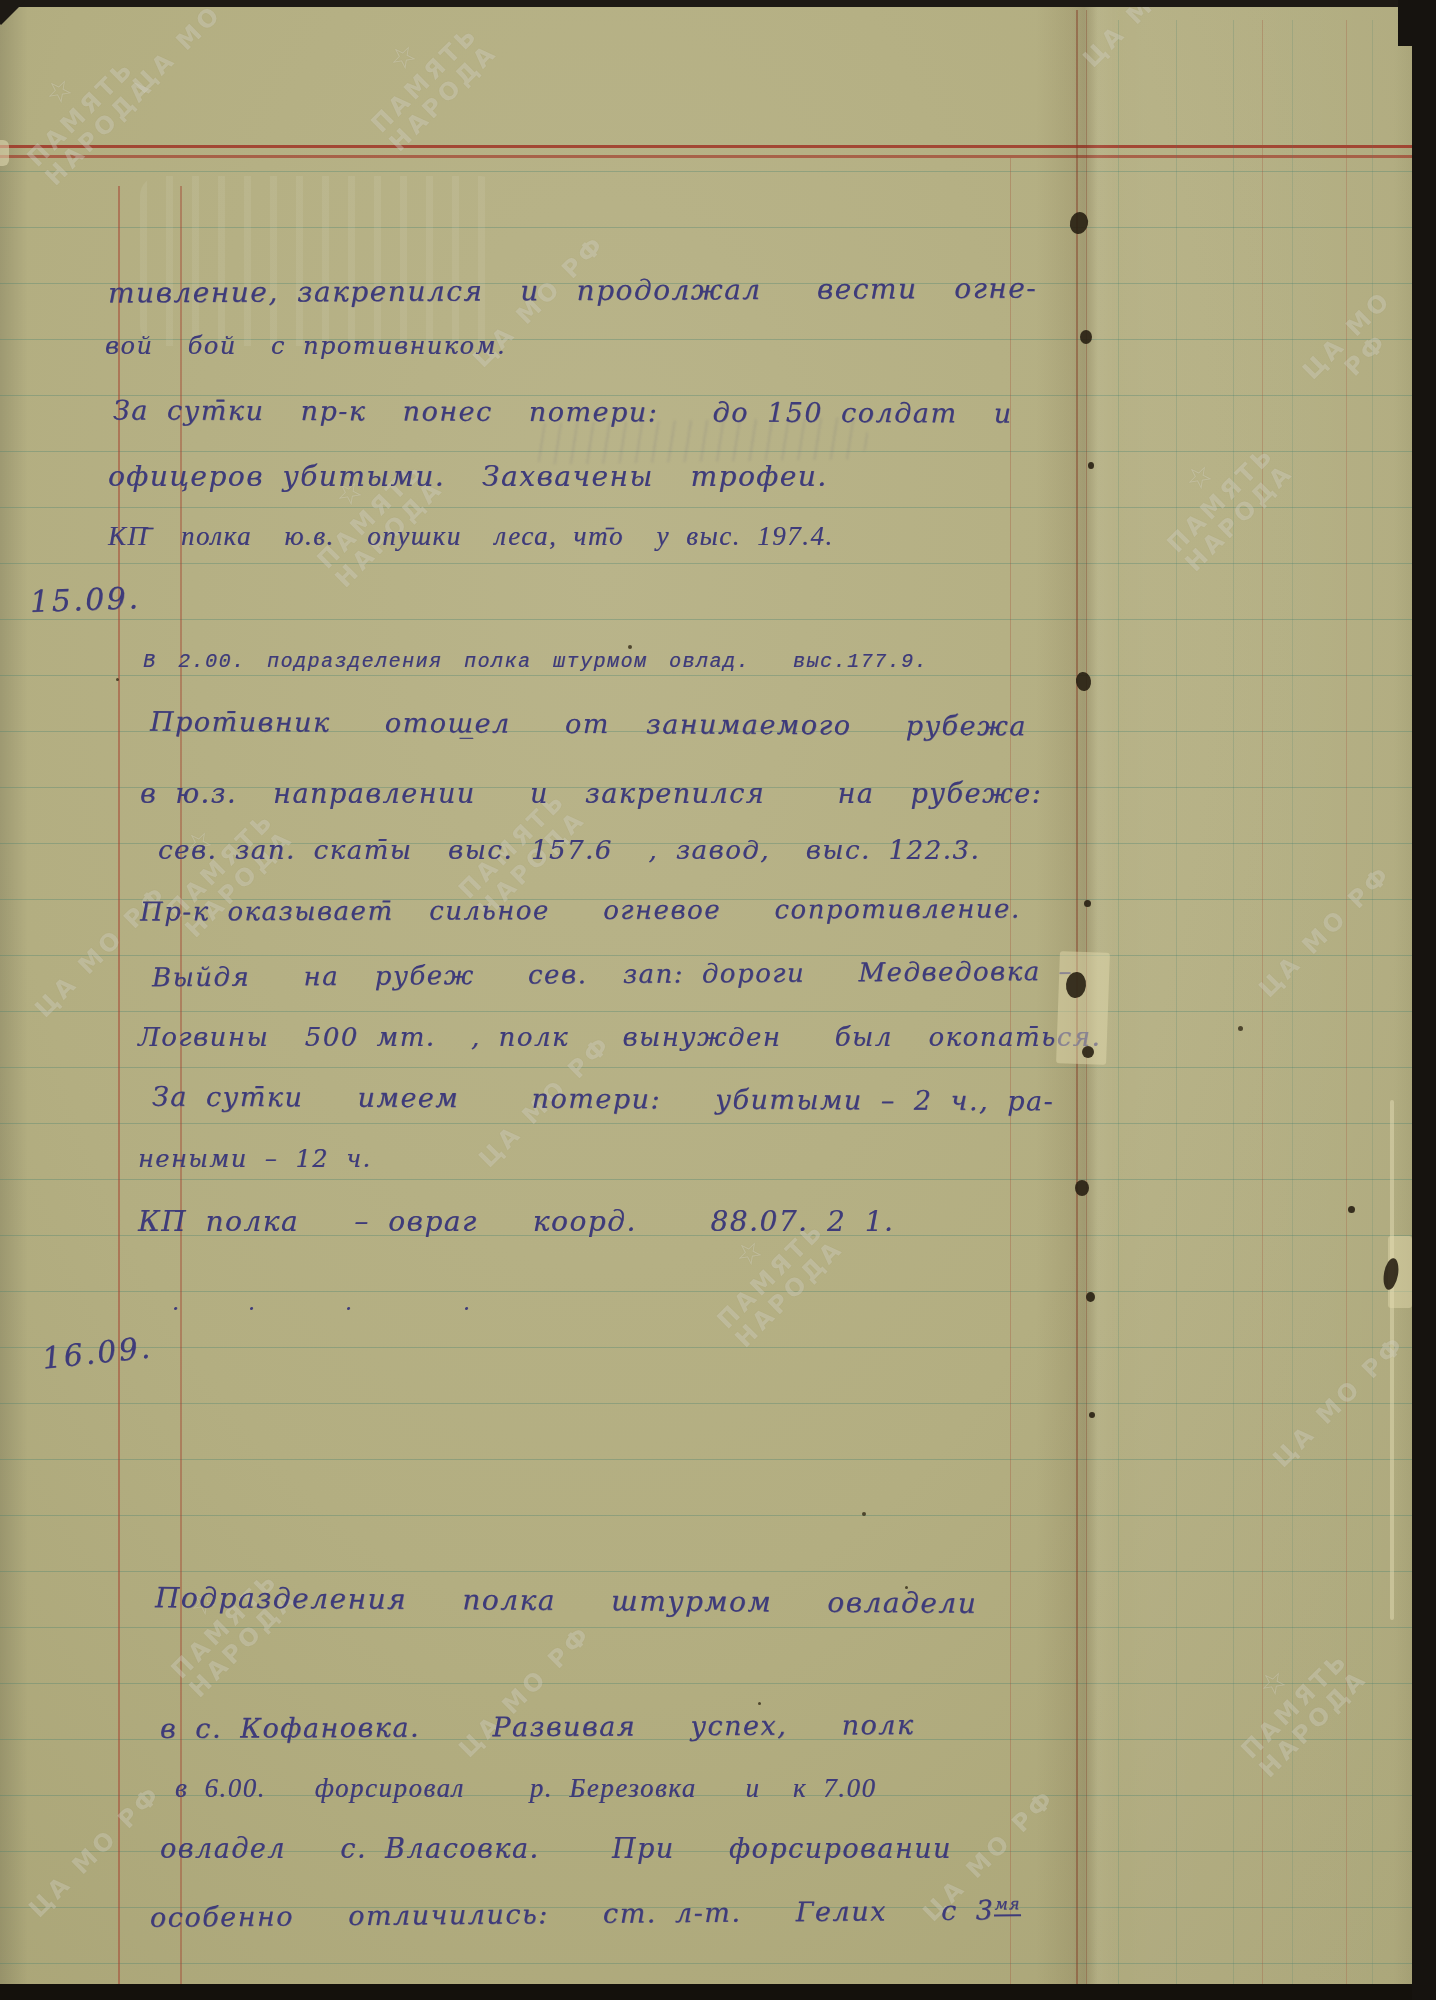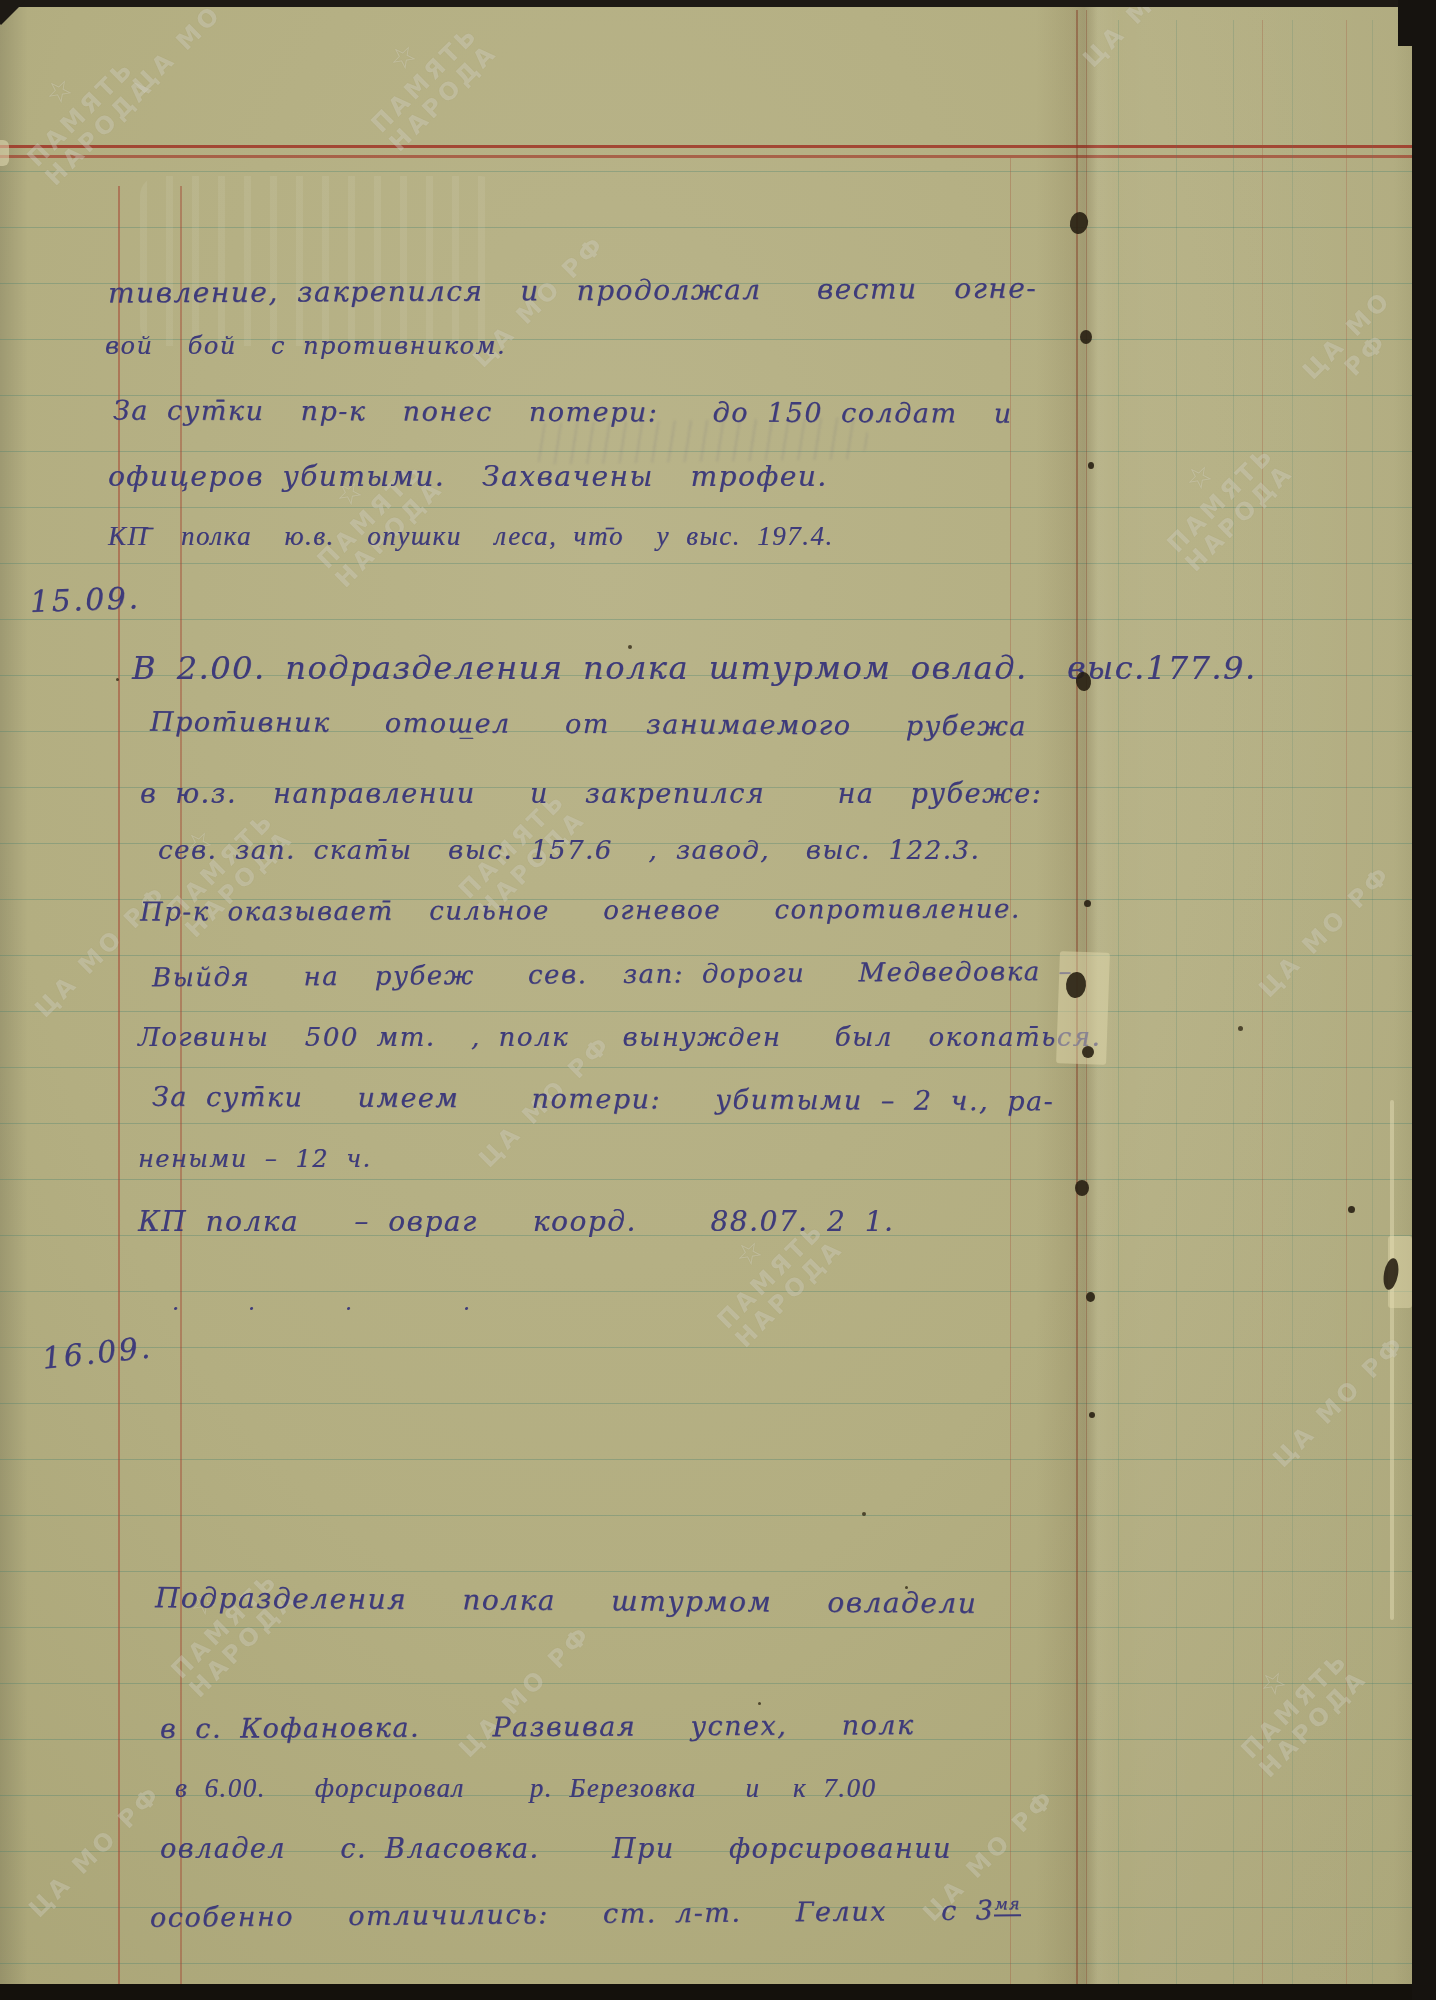--- a/index.html
+++ b/index.html
@@ -227,21 +227,21 @@
         </div>
       </div>
     </div>
   <div class="hand-layer">
       <div class="hand-line" style="left: 108px; top: 275px; font-size: 28px; transform: rotate(-0.3deg);">тивление, закрепился  и  продолжал   вести  огне-</div>
       <div class="hand-line" style="left: 105px; top: 333px; font-size: 24px;">вой  бой  с противником.</div>
       <div class="hand-line" style="left: 113px; top: 396px; font-size: 27px; transform: rotate(0.2deg);">За сут̄ки  пр-к  понес  потери:   до 150 солдат  и</div>
       <div class="hand-line" style="left: 108px; top: 461px; font-size: 28px;">офицеров убитыми.  Захвачены  трофеи.</div>
       <div class="hand-line" style="left: 108px; top: 521px; font-size: 27px; font-family: Liberation Serif, serif;">КП̄  полка  ю.в.  опушки  леса, чт̄о  у выс. 197.4.</div>
       <div class="hand-line margin-date" style="left: 30px; top: 583px; font-size: 30px; transform: rotate(-2deg);">15.09.</div>
-      <div class="hand-line" style="left: 132px; top: 650px; font-size: 32px;">В 2.00. подразделения полка штурмом овлад.  выс.177.9.</div>
+      <div class="hand-line" style="left: 143px; top: 650px; font-size: 20px; font-family: Liberation Mono, monospace;">В 2.00. подразделения полка штурмом овлад.  выс.177.9.</div>
       <div class="hand-line" style="left: 150px; top: 708px; font-size: 27px; transform: rotate(0.3deg);">Прот̄ивник   отош̲ел   от  занимаемого   рубежа</div>
       <div class="hand-line" style="left: 140px; top: 778px; font-size: 27px;">в ю.з.  направлении   и  закрепился    на  рубеже:</div>
       <div class="hand-line" style="left: 158px; top: 836px; font-size: 26px;">сев. зап. скат̄ы  выс. 157.6  , завод,  выс. 122.3.</div>
       <div class="hand-line" style="left: 140px; top: 896px; font-size: 26px; transform: rotate(-0.2deg);">Пр-к оказывает̄  сильное   огневое   сопротивление.</div>
       <div class="hand-line" style="left: 152px; top: 960px; font-size: 26px; transform: rotate(-0.4deg);">Выйдя   на  рубеж   сев.  зап: дороги   Медведовка –</div>
       <div class="hand-line" style="left: 138px; top: 1023px; font-size: 26px;">Логвины  500 мт.  , полк   вынужден   был  окопат̄ься.</div>
       <div class="hand-line" style="left: 152px; top: 1083px; font-size: 27px; transform: rotate(0.3deg);">За сут̄ки   имеем    потери:   убитыми – 2 ч., ра-</div>
       <div class="hand-line" style="left: 138px; top: 1146px; font-size: 24px;">неными – 12 ч.</div>
       <div class="hand-line" style="left: 138px; top: 1206px; font-size: 28px; text-align: right;">КП̄ полка   – овраг   коорд.    88.07. 2 1.</div>
       <div class="hand-line dots-line" style="left: 172px; top: 1290px; font-size: 22px;">.   .    .     .</div>

